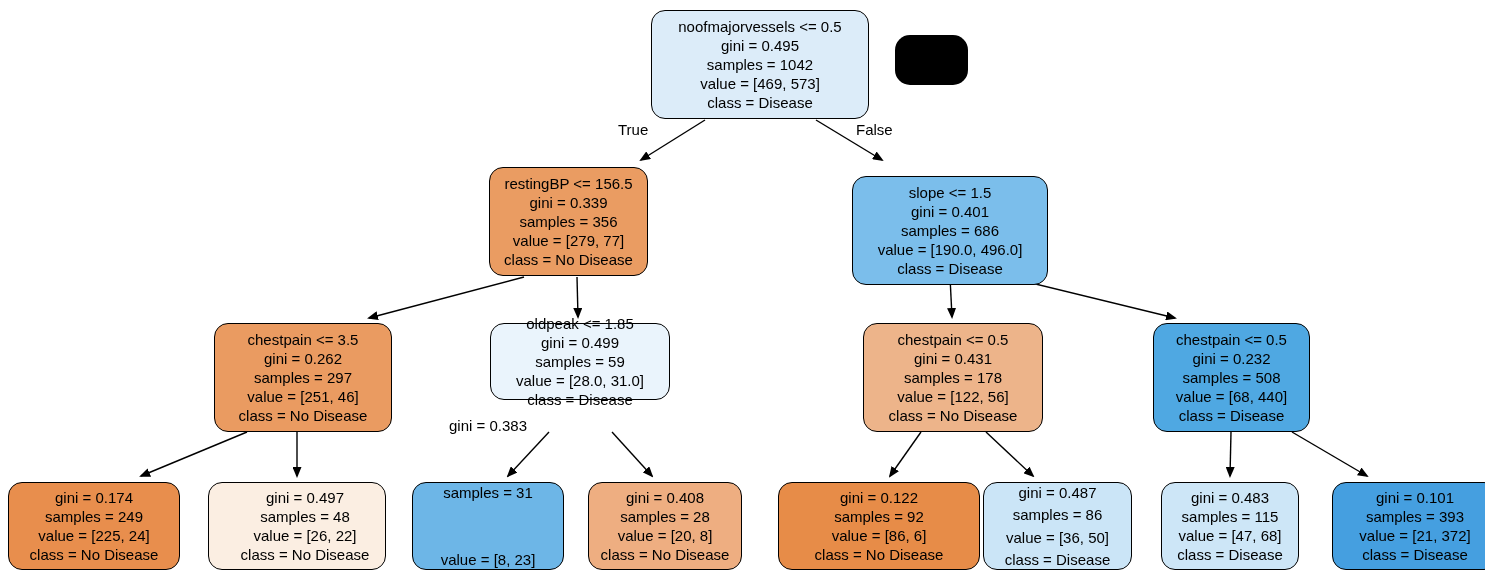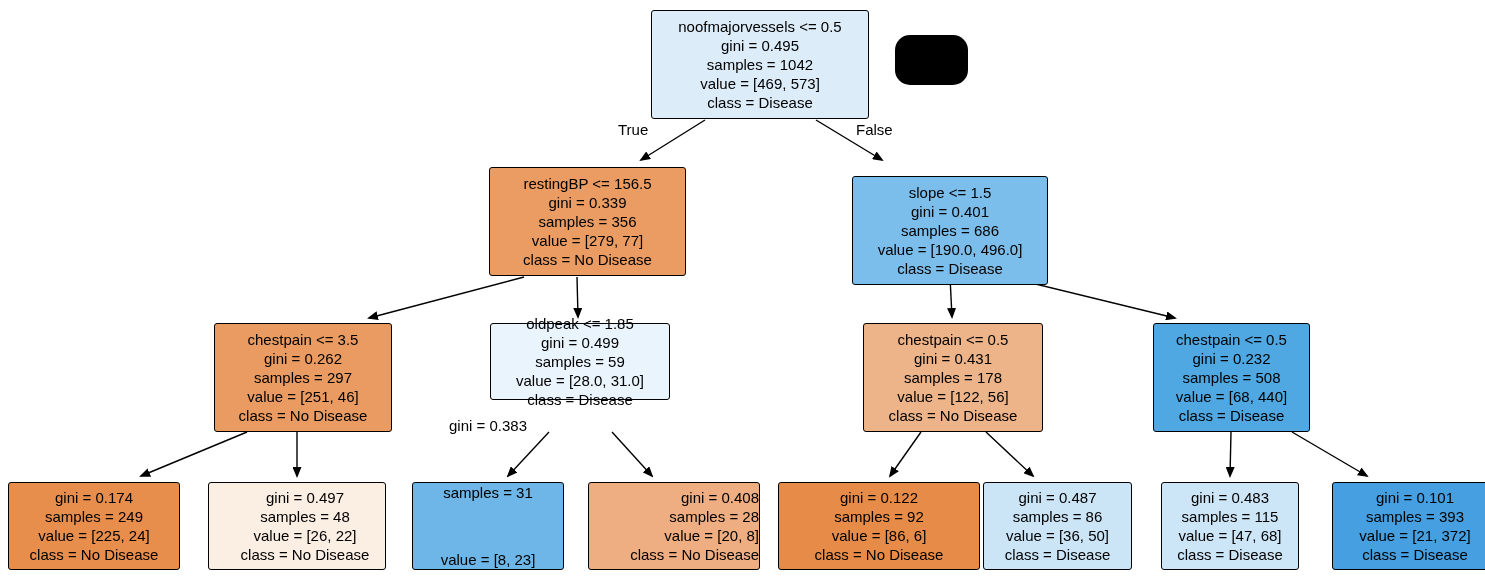--- a/index.html
+++ b/index.html
@@ -2,41 +2,41 @@
 <html><head>
 <meta charset="utf-8">
 <style>
   html,body{margin:0;padding:0;background:#fff;}
   #canvas{
     position:relative;width:1485px;height:577px;background:#ffffff;
     font-family:"Liberation Sans","DejaVu Sans",sans-serif;color:#000;overflow:hidden;
   }
   #edges{position:absolute;left:0;top:0;width:1485px;height:577px;}
   .node{
-    position:absolute;border:1.5px solid #000;border-radius:3px;
+    position:absolute;border:1.5px solid #000;border-radius:14px;
     display:flex;flex-direction:column;align-items:center;justify-content:center;
     font-size:15px;line-height:19px;text-align:center;white-space:nowrap;
     box-sizing:border-box;
   }
   .edge-label{position:absolute;font-size:15px;}
   .blob{position:absolute;left:895px;top:35px;width:73px;height:50px;border-radius:15px;}
   
   .n-root      {left:651px;top:10px; width:218px;height:109px;}
-  .n-restingbp {left:489px;top:167px;width:197px;height:109px;}
+  .n-restingbp {left:489px;top:167px;width:159px;height:109px;}
   .n-slope     {left:852px;top:167px;width:196px;height:109px;margin-top:9px;}
   .n-chestpain35{left:208px;top:323px;width:178px;height:109px;}
   .n-oldpeak   {left:490px;top:323px;width:180px;height:77px;}
   .n-chestpainl{left:863px;top:323px;width:180px;height:109px;}
   .n-chestpainr{left:1153px;top:323px;width:157px;height:109px;}
   .n-leaf1{left:8px;   top:482px;width:172px;height:88px;}
   .n-leaf2{left:208px; top:482px;width:178px;height:88px;}
   .n-leaf3{left:412px; top:482px;width:152px;height:88px;gap:48px;}
-  .n-leaf4{left:588px; top:482px;width:172px;height:88px;align-items:flex-end;}
+  .n-leaf4{left:588px; top:482px;width:154px;height:88px;}
   .n-leaf5{left:778px; top:482px;width:202px;height:88px;}
-  .n-leaf6{left:983px; top:482px;width:149px;height:88px;}
+  .n-leaf6{left:983px; top:482px;width:149px;height:88px;justify-content:space-between;}
   .n-leaf7{left:1161px;top:482px;width:138px;height:88px;}
   .n-leaf8{left:1332px;top:482px;width:166px;height:88px;}
   .l-true {left:618px;top:121px;}
   .l-false{left:856px;top:121px;}
 </style>
 </head>
 <body>
 
 <div id="canvas">
 

